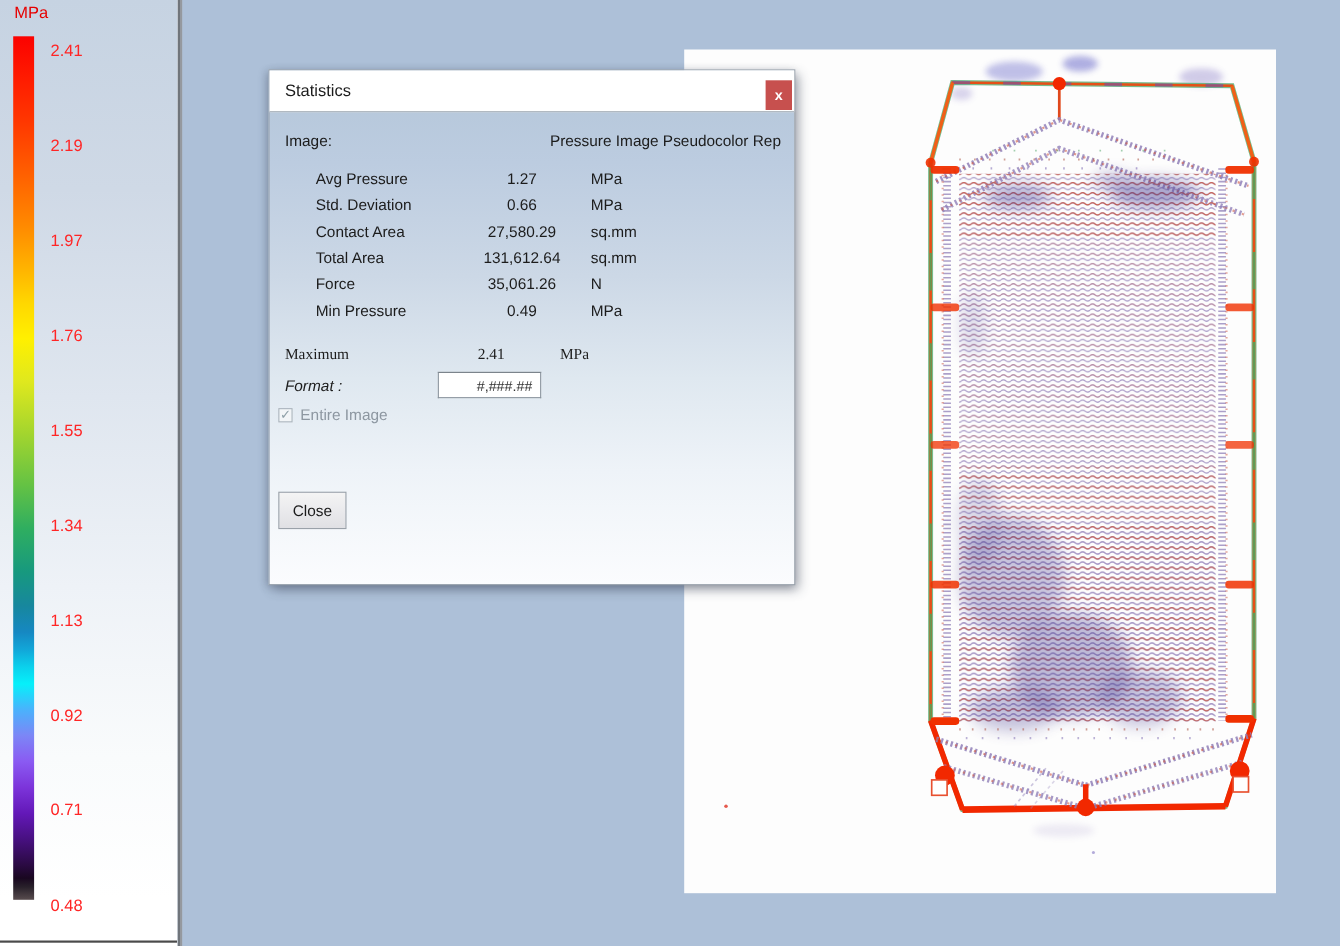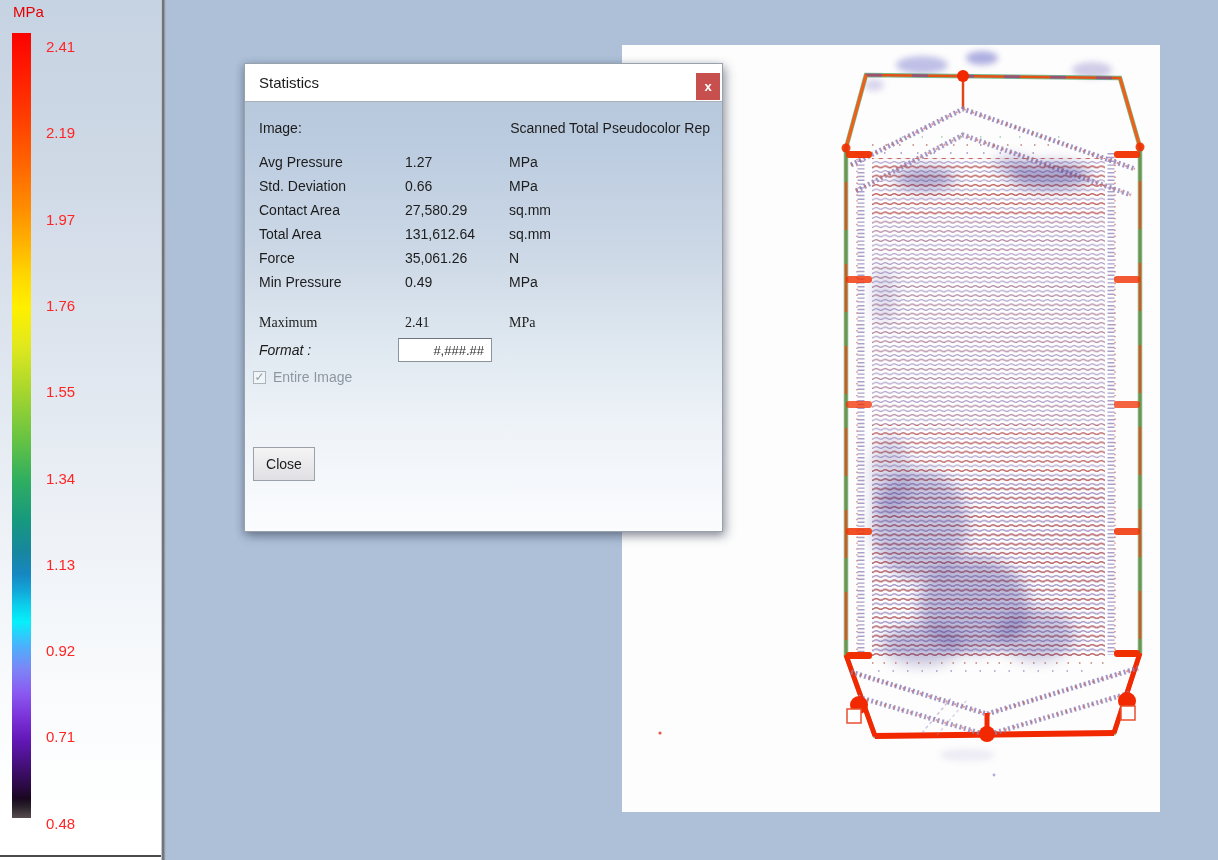--- a/index.html
+++ b/index.html
@@ -49,23 +49,23 @@
   }
   .title-text { position:absolute; left:14px; top:10px; font-size:15px; color:#1b1b1b; }
   .close-x {
     position:absolute; right:2px; top:9px; width:24px; height:27px;
     background:#c7504e; color:#ffffff; font-size:13px; font-weight:bold;
     display:flex; align-items:center; justify-content:center; cursor:pointer;
   }
   .content { position:absolute; left:14px; top:39px; right:12px; font-size:14px; color:#1c1c1c; }
   .image-row { margin-top:15px; display:flex; height:20px; align-items:center;justify-content:space-between; }
   .image-row .lbl { width:142px; }
-  .stats { margin-top:12px; }
+  .stats { margin-top:12px;margin-left:28px; }
   .srow { display:grid; grid-template-columns:146px 83px auto; height:24px; align-items:center; }
-  .srow .val { text-align:left; }
+  .srow .val { text-align:center; }
   .srow .unit { padding-left:21px; }
   .maxrow { margin-top:17px;font-family:Liberation Serif, serif; }
   .format-row { position:relative; height:26px; margin-top:3px; }
   .format-row .lbl { position:absolute; left:0; top:4px;font-style:italic; }
   .format-input {
     position:absolute; left:139px; top:0; width:94px; height:24px;
     border:1px solid #8a949e; border-top-color:#6e7780; background:#ffffff;
     font-family:"Liberation Sans", sans-serif; font-size:13px; color:#333333;
     text-align:right; padding:0 7px 0 2px;
   }
@@ -211,21 +211,21 @@
 
 <div class="dialog">
   <div class="titlebar">
     <div class="title-text">Statistics</div>
     <div class="close-x">x</div>
   </div>
 
   <div class="content">
     <div class="image-row">
       <span class="lbl">Image:</span>
-      <span>Scanned Total Pseudocolor Rep</span>
+      <span>Pressure Image Pseudocolor Rep</span>
     </div>
 
     <div class="stats">
       <div class="srow">
         <span class="lbl">Avg Pressure</span>
         <span class="val">1.27</span>
         <span class="unit">MPa</span>
       </div>
       <div class="srow">
         <span class="lbl">Std. Deviation</span>

